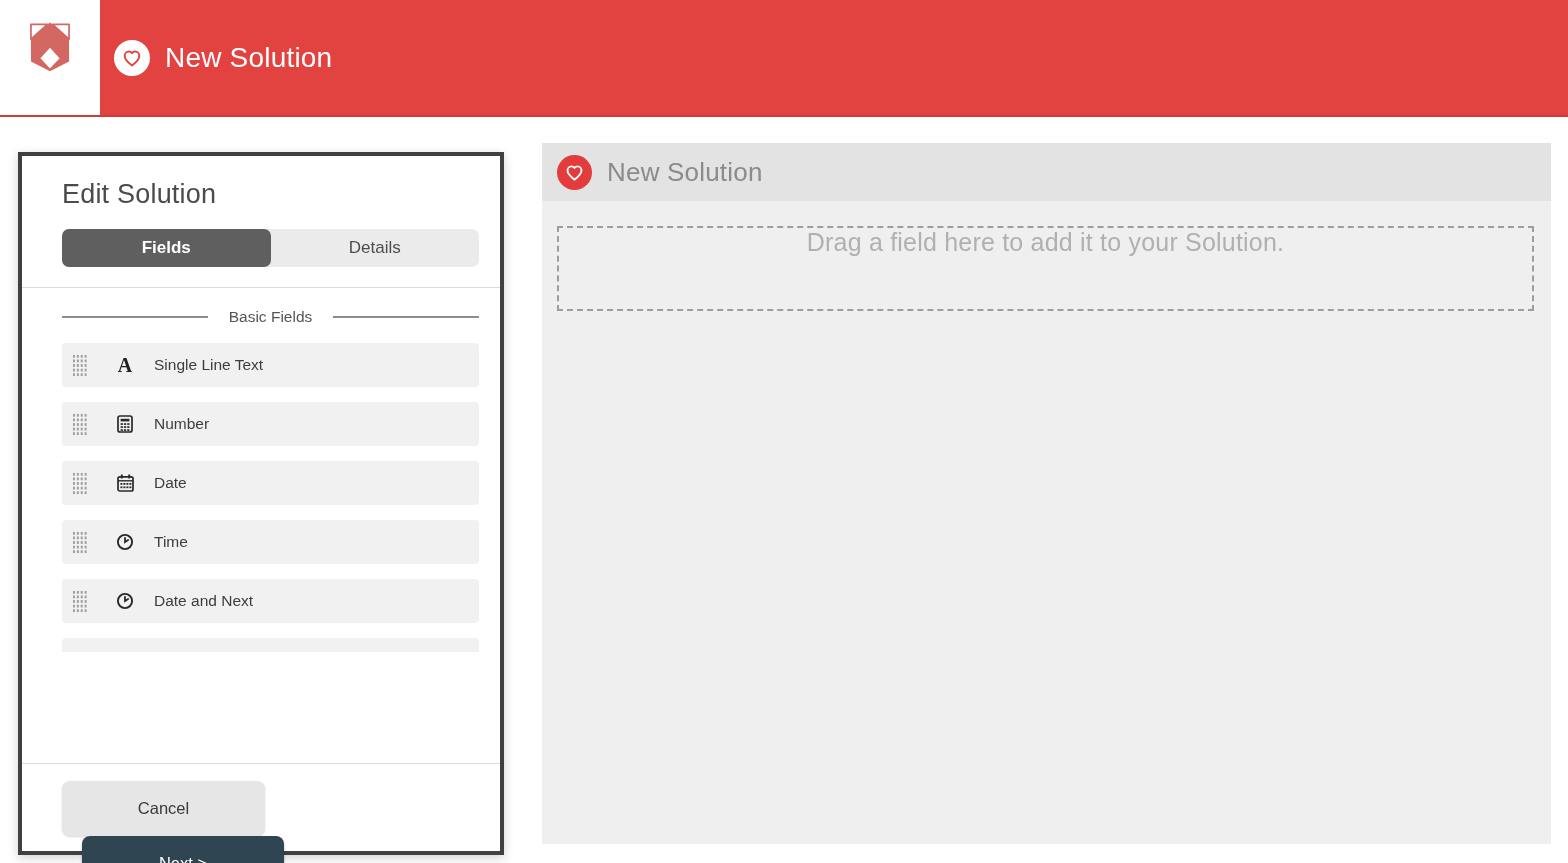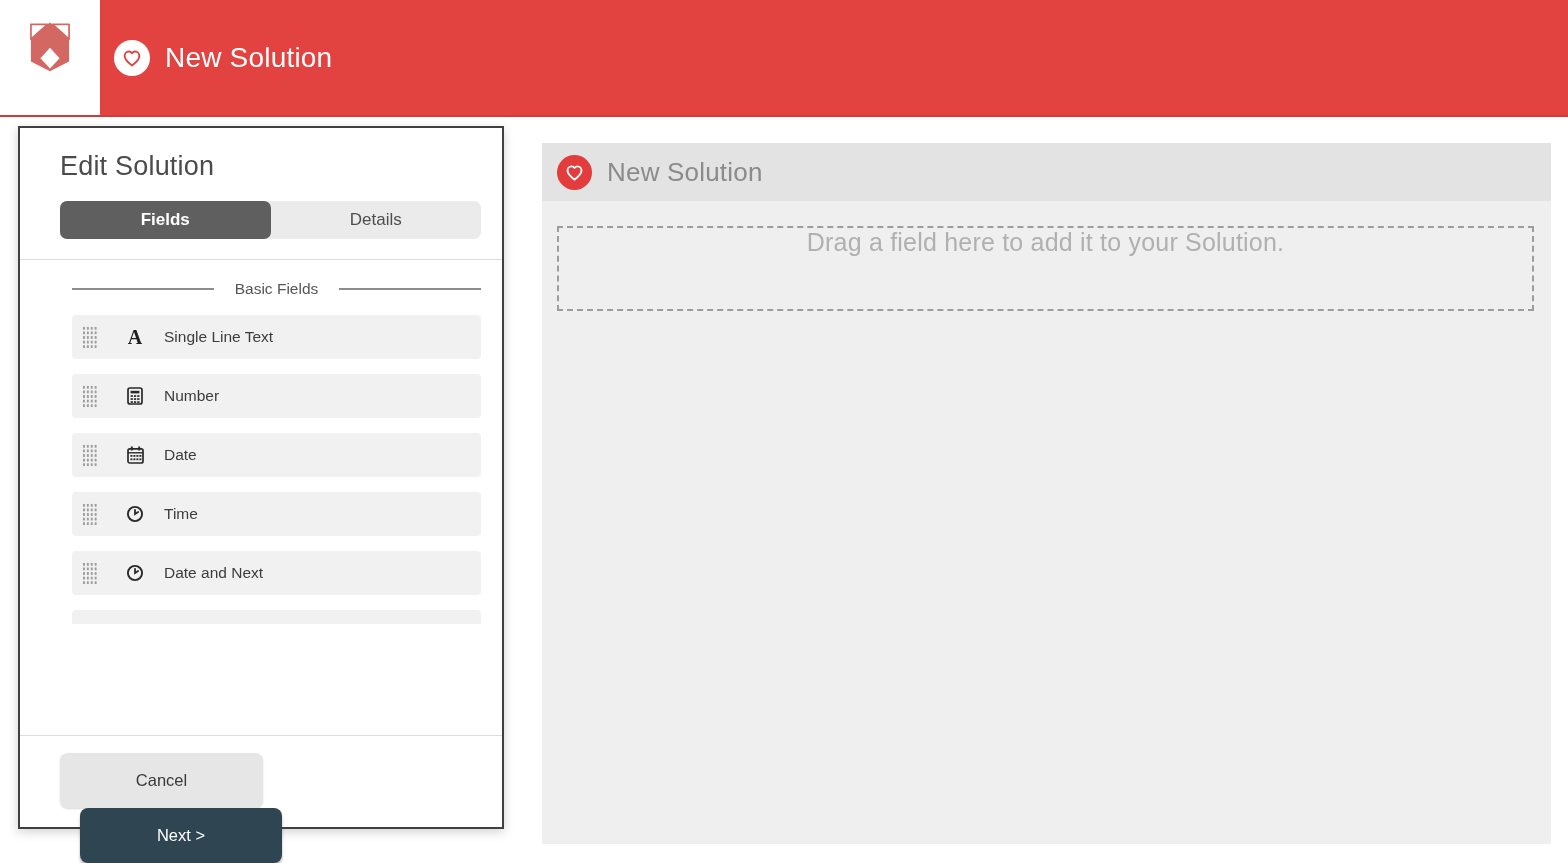--- a/index.html
+++ b/index.html
@@ -7,29 +7,29 @@
   body { font-family: "Liberation Sans", "DejaVu Sans", sans-serif; position: relative; overflow: hidden; }
 
   
   .topbar { position: absolute; left: 0; top: 0; width: 1568px; height: 117px; background: #e24341; border-bottom: 2px solid #d03a39; display: flex; }
   .logo-box { width: 100px; height: 115px; background: #ffffff; display: flex; align-items: flex-start; justify-content: center; padding-top: 18px; flex: 0 0 auto; }
   .topbar-main { flex: 1; display: flex; align-items: center; padding-left: 14px; }
   .topbar-heart { width: 36px; height: 36px; border-radius: 50%; background: #ffffff; display: flex; align-items: center; justify-content: center; flex: 0 0 auto; }
   .topbar-title { color: #ffffff; font-size: 28px; font-weight: 300; margin-left: 15px; letter-spacing: 0.2px; }
 
   
-  .editor-card { position: absolute; left: 18px; top: 126px; width: 486px; height: 703px; background: #ffffff; border: 2px solid #404040; box-shadow: 0 3px 10px rgba(0,0,0,0.18); }
+  .editor-card { position: absolute; left: 18px; top: 152px; width: 486px; height: 703px; background: #ffffff; border: 4px solid #404040; box-shadow: 0 3px 10px rgba(0,0,0,0.18); }
   .editor-head { padding: 23px 21px 0 40px; }
   .editor-title { font-size: 27px; font-weight: 300; color: #4b4b4b; letter-spacing: 0.2px; }
   .tabs { margin-top: 19px; height: 38px; display: flex; background: #ebebeb; border-radius: 7px; }
   .tab { flex: 1; height: 38px; border: none; font-family: inherit; font-size: 17px; display: flex; align-items: center; justify-content: center; background: transparent; color: #4e4e4e; cursor: pointer; border-radius: 7px; }
   .tab.active { background: #5f5f5f; color: #ffffff; font-weight: bold; }
   .hr { height: 1px; background: #dcdcdc; width: 100%; }
   .hr-tabs { margin-top: 20px; }
-  .list-area { height: 475px; overflow: hidden; padding: 18px 21px 0 52px; }
+  .list-area { height: 475px; overflow: hidden; padding: 18px 21px 0 40px; }
   .section-divider { display: flex; align-items: center; margin: 2px 0 17px 0; }
   .section-divider .line { flex: 1; height: 2px; background: #8d8d8d; }
   .section-label { color: #565656; font-size: 15.5px; padding: 0 21px; white-space: nowrap; }
 
   .field-item { height: 44px; background: #f1f1f1; border-radius: 4px; margin-bottom: 15px; display: flex; align-items: center; padding-left: 10px; cursor: grab; }
   .drag-handle { width: 15px; height: 23px; flex: 0 0 auto; background-image: radial-gradient(circle, #9d9d9d 1.15px, transparent 1.3px); background-size: 3.9px 4.6px; background-position: 0 0; }
   .field-icon { width: 22px; margin-left: 27px; display: flex; align-items: center; justify-content: center; flex: 0 0 auto; color: #262626; }
   .letter-a { font-family: "Liberation Serif", "DejaVu Serif", serif; font-size: 20px; font-weight: 600; color: #1f1f1f; line-height: 1; }
   .field-label { margin-left: 18px; font-size: 15.5px; color: #3d3d3d; }
   .field-item.partial { height: 14px; margin-bottom: 0; border-radius: 4px 4px 0 0; }

